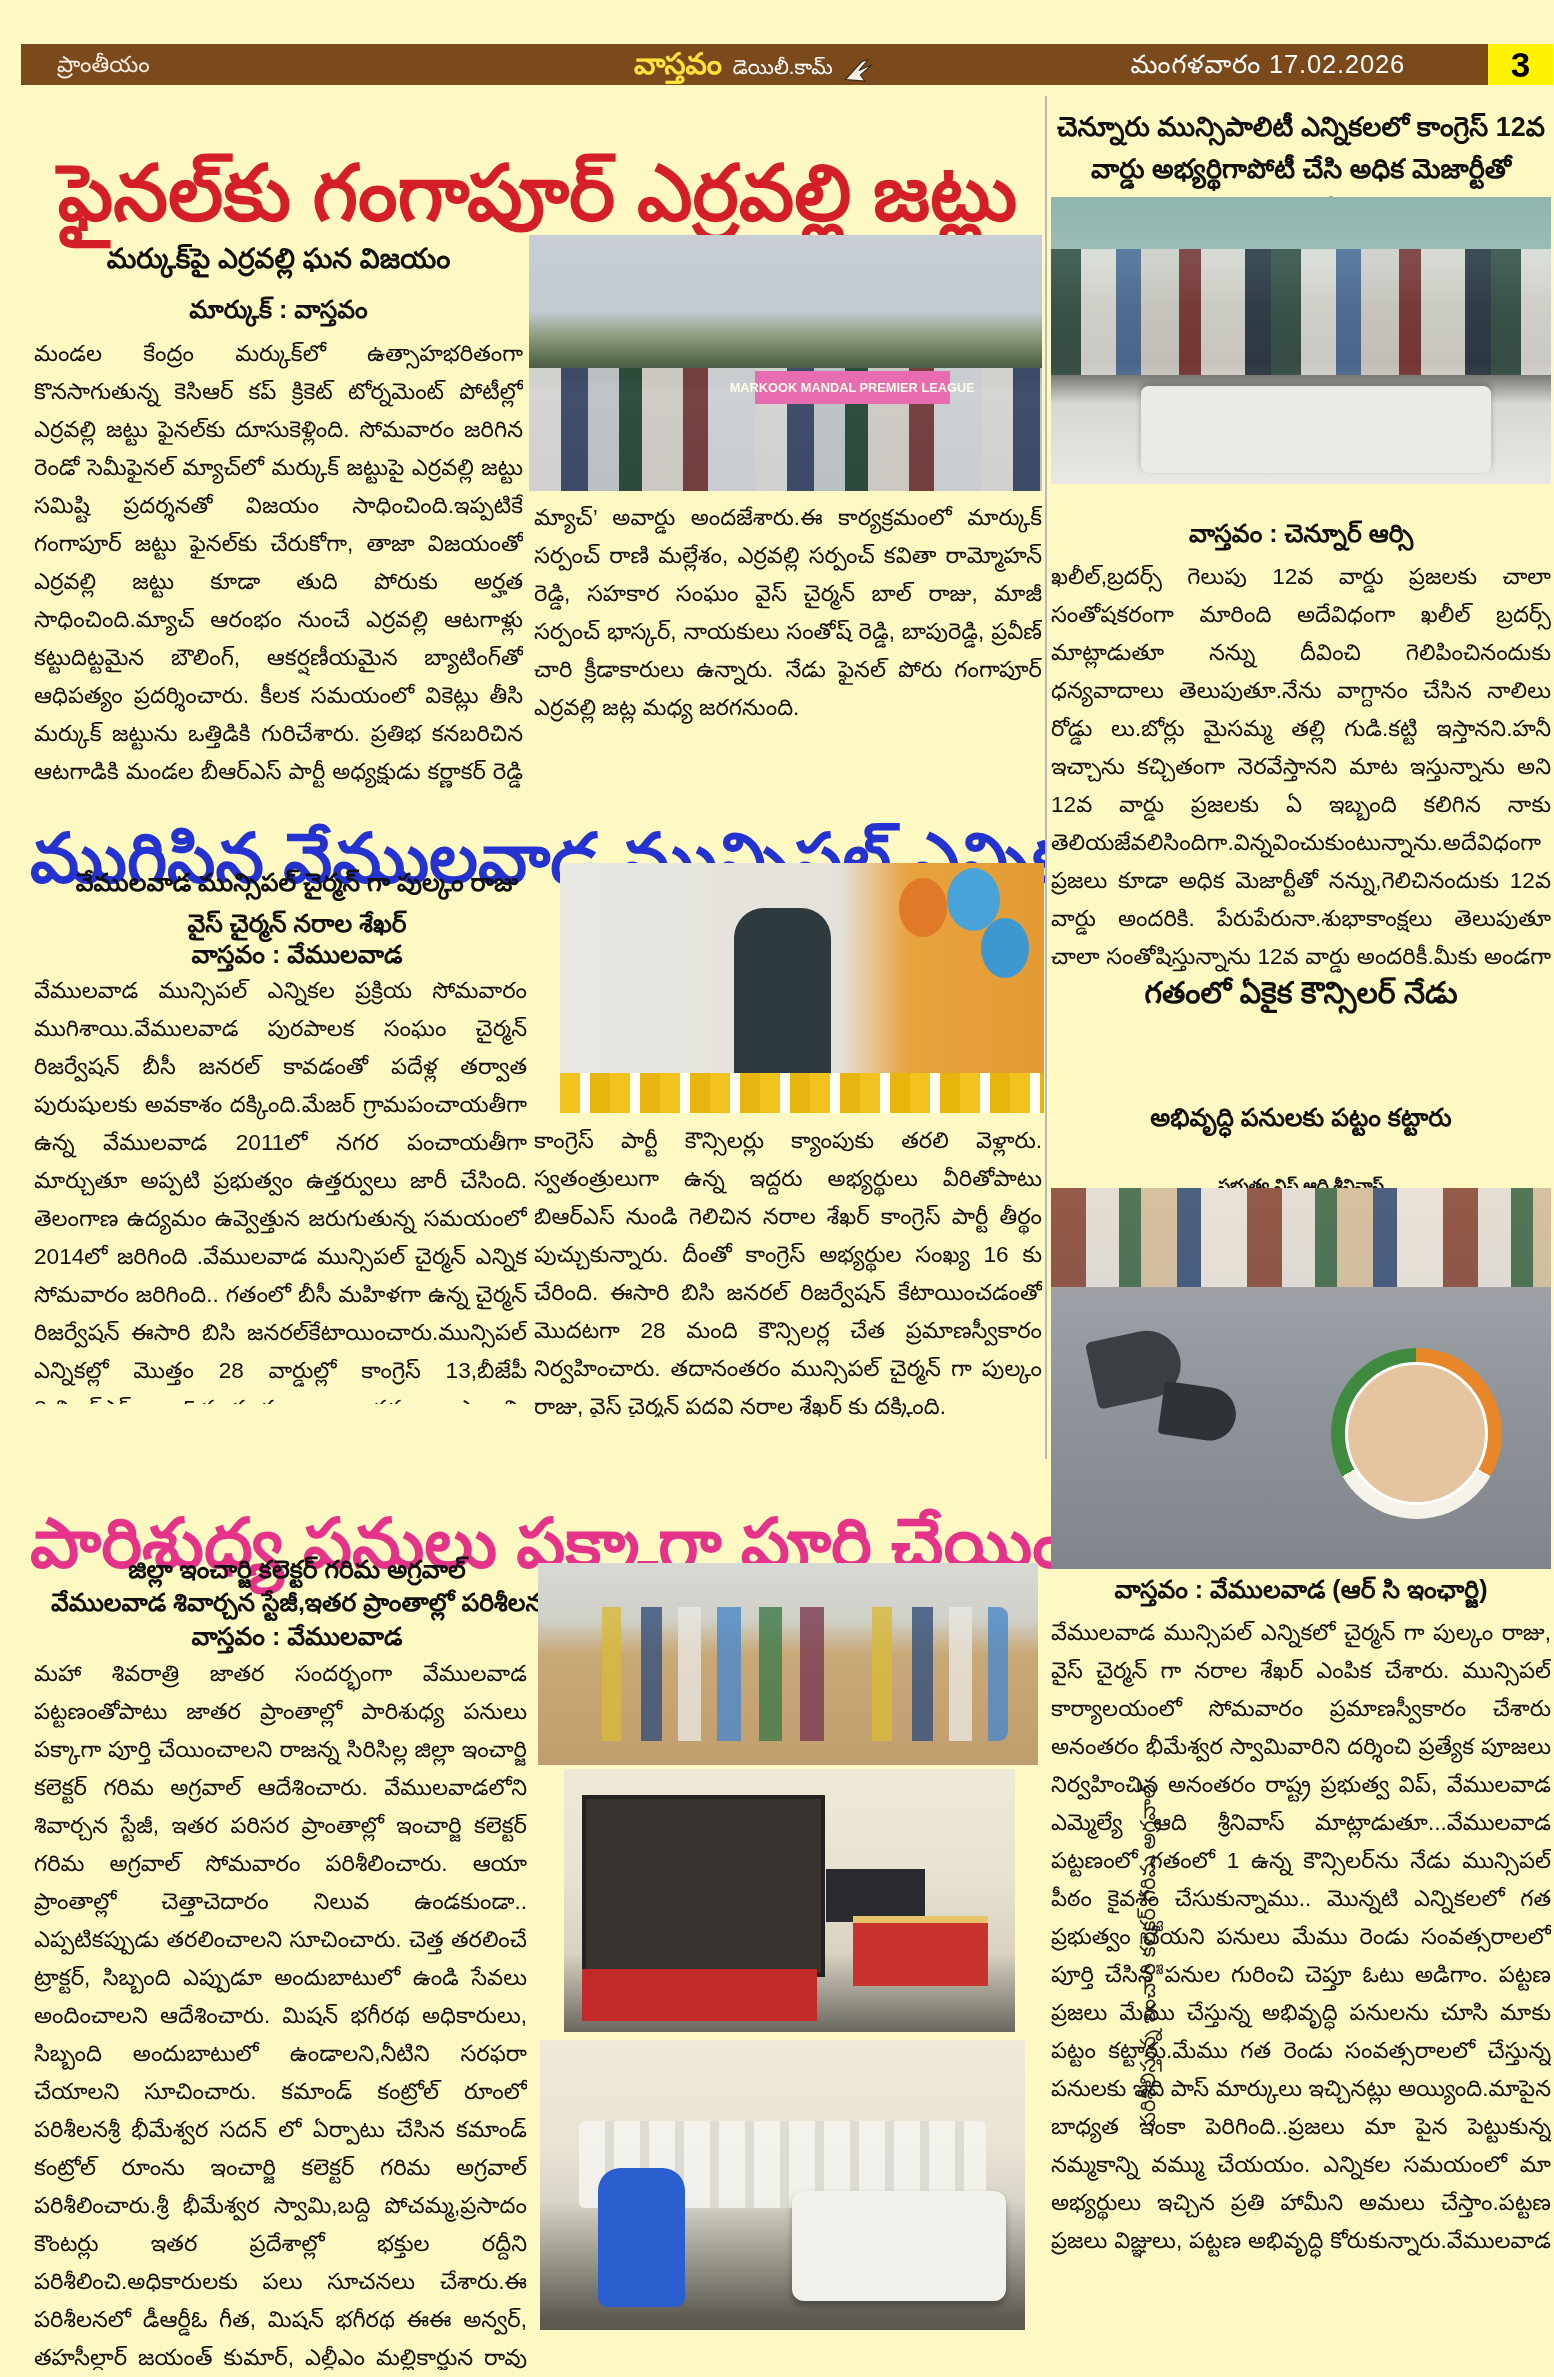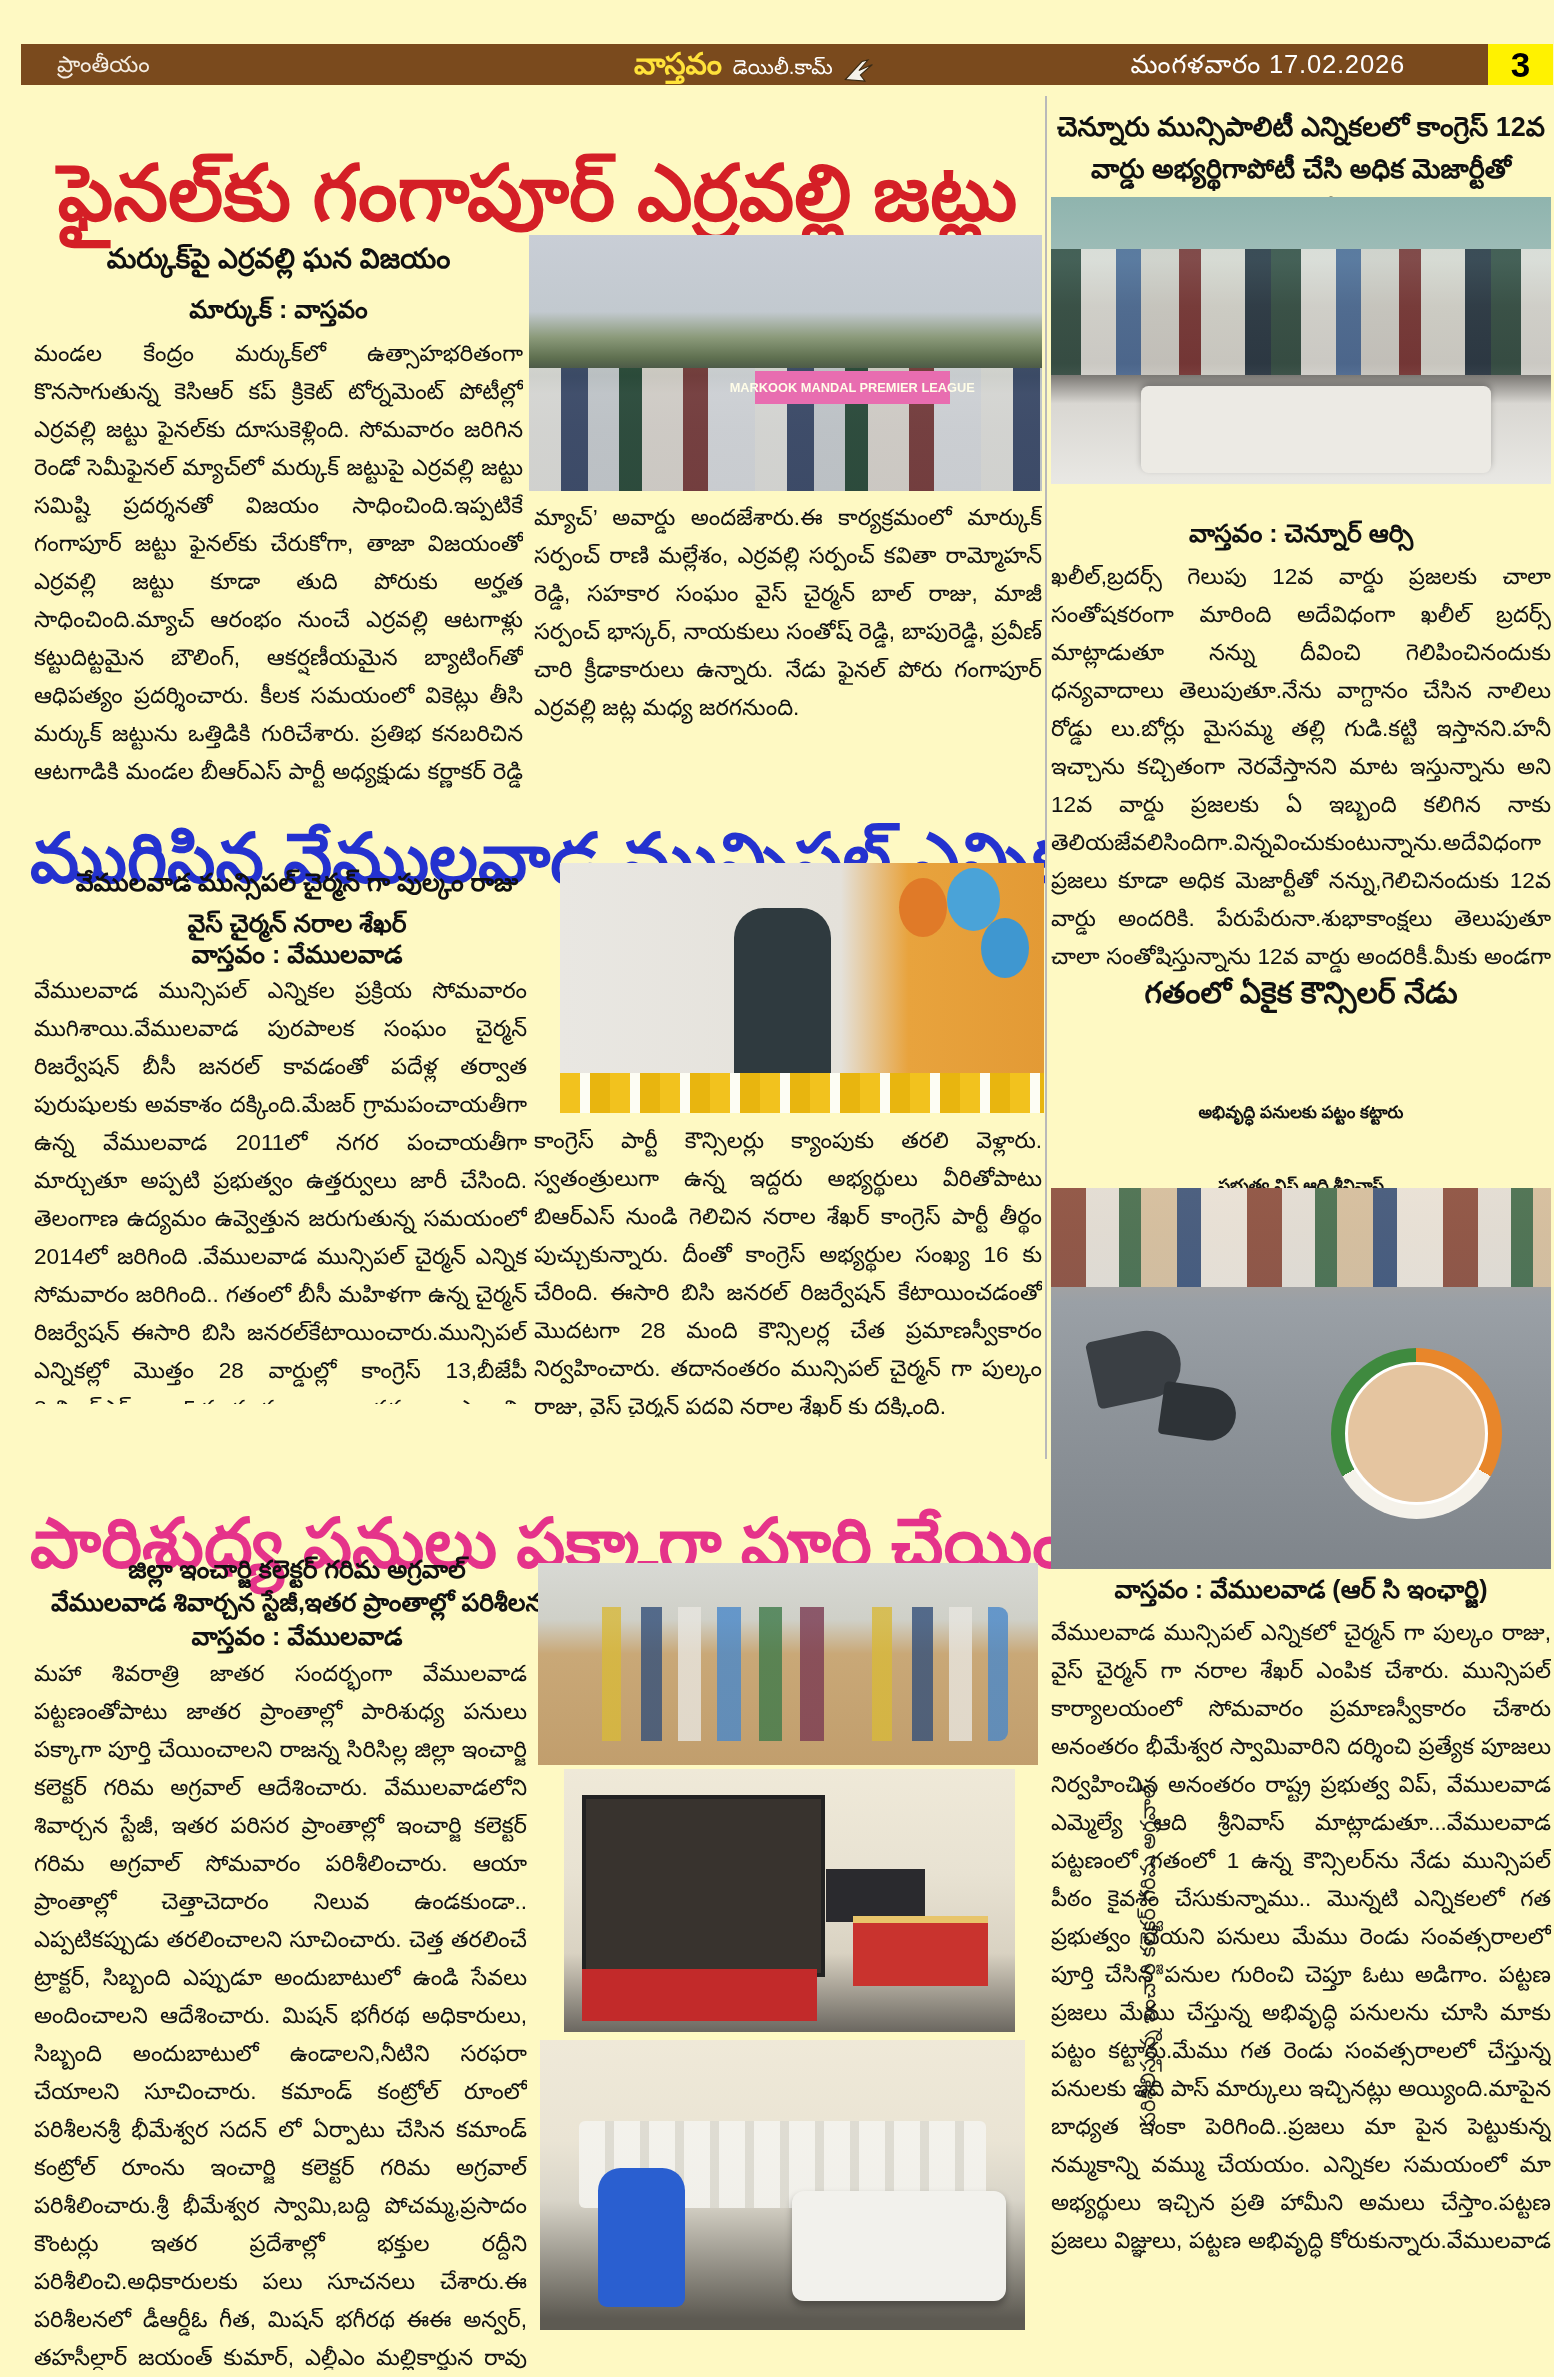--- a/index.html
+++ b/index.html
@@ -59,21 +59,21 @@
   
   .ra-kicker{left:1051px;top:107px;width:500px;font-size:27px;font-weight:bold;
       text-align:center;line-height:1.55;}
   .ra-dateline{left:1051px;top:519px;width:500px;}
   .ra-body{left:1051px;top:558px;width:500px;height:415px;}
 
   
   .rb-kicker{left:1051px;top:976px;width:500px;font-size:30px;font-weight:bold;text-align:center;}
   .rb-headline{left:1051px;top:1017px;width:500px;font-size:51px;font-weight:bold;
       text-align:center;white-space:nowrap;overflow:hidden;}
-  .rb-deck0{left:1051px;top:1103px;width:500px;font-size:17px;}
+  .rb-deck0{left:1051px;top:1103px;width:500px;font-size:25px;}
   .rb-deck1{left:1051px;top:1176px;width:500px;font-size:17px;}
   .rb-dateline{left:1051px;top:1575px;width:500px;}
   .rb-body{left:1051px;top:1614px;width:500px;height:647px;}
 
   
   .photo{overflow:hidden;}
   .photo1{left:529px;top:235px;width:513px;height:256px;
       background:linear-gradient(180deg,#c9ced6 0%,#c2c9cf 30%,#8b9a7a 40%,#5f7050 48%,
       #3f4a42 55%,#6b6f72 62%,#585c60 75%,#4a4e52 100%);}
   .photo1-people{position:absolute;left:0;top:52%;width:100%;height:48%;

